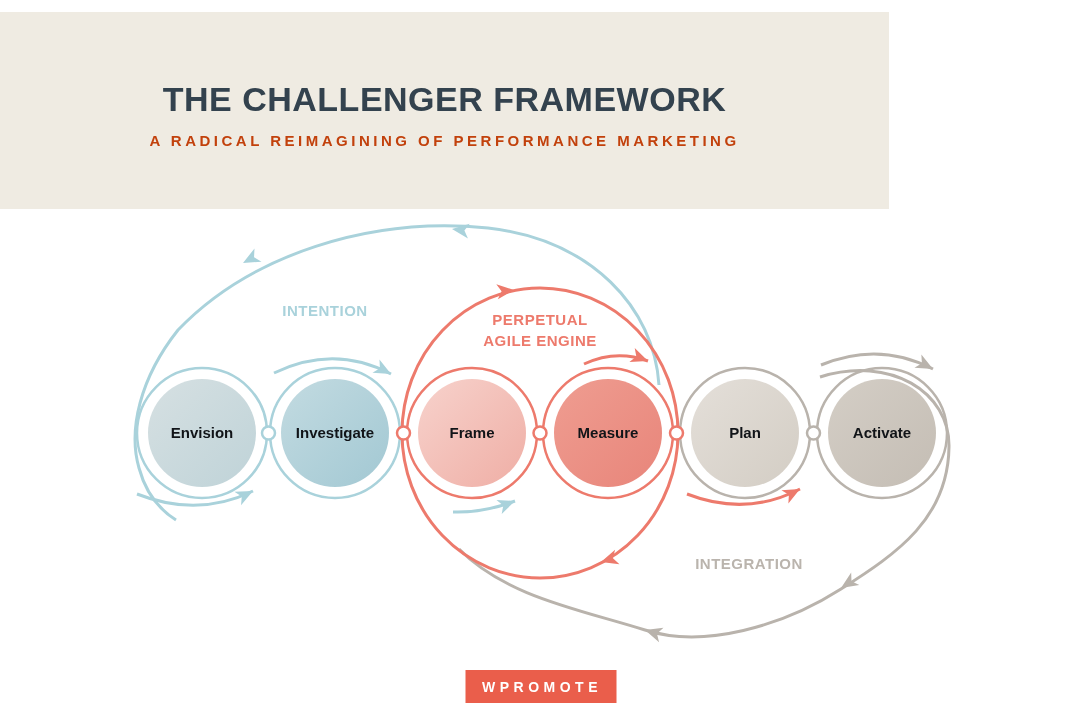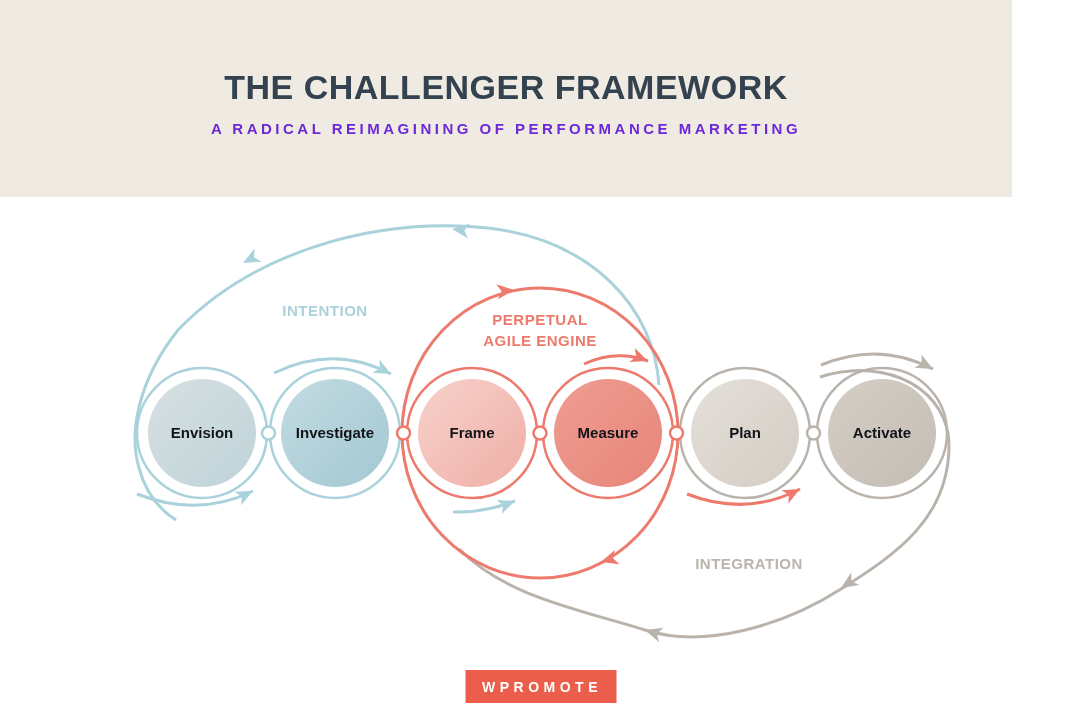--- a/index.html
+++ b/index.html
@@ -1,29 +1,29 @@
 <!DOCTYPE html>
 <html><head>
 <meta charset="utf-8">
 <style>
   html,body{margin:0;padding:0;background:#ffffff;}
   .page{
     position:relative;width:1081px;height:708px;overflow:hidden;
     background:#ffffff;font-family:"Liberation Sans",sans-serif;
   }
   .masthead{
-    position:absolute;top:0;left:0;width:1012px;height:197px;
+    position:absolute;top:12px;left:0;width:889px;height:197px;
     background:#EFEBE2;text-align:center;box-sizing:border-box;padding-top:70px;
   }
   .masthead h1{
     margin:0 0 16px 0;font-size:34px;line-height:1;font-weight:800;
     letter-spacing:0.5px;color:#33424E;
   }
   .masthead .subtitle{
-    font-size:15px;font-weight:700;letter-spacing:3.5px;color:#6d28d9;
+    font-size:15px;font-weight:700;letter-spacing:3.5px;color:#c2410c;
   }
   .diagram-svg{position:absolute;top:0;left:0;}
   .node-label{font-size:15px;font-weight:bold;fill:#111418;}
   .phase-label{font-size:15px;font-weight:bold;letter-spacing:0.5px;}
   .phase-blue{fill:#A9D2DB;}
   .phase-coral{fill:#ED7A6C;}
   .phase-gray{fill:#BAB4AD;}
   .logo-badge{
     position:absolute;bottom:5px;left:50%;transform:translateX(-50%);
     background:#EA5E4B;color:#ffffff;font-size:14px;font-weight:700;

